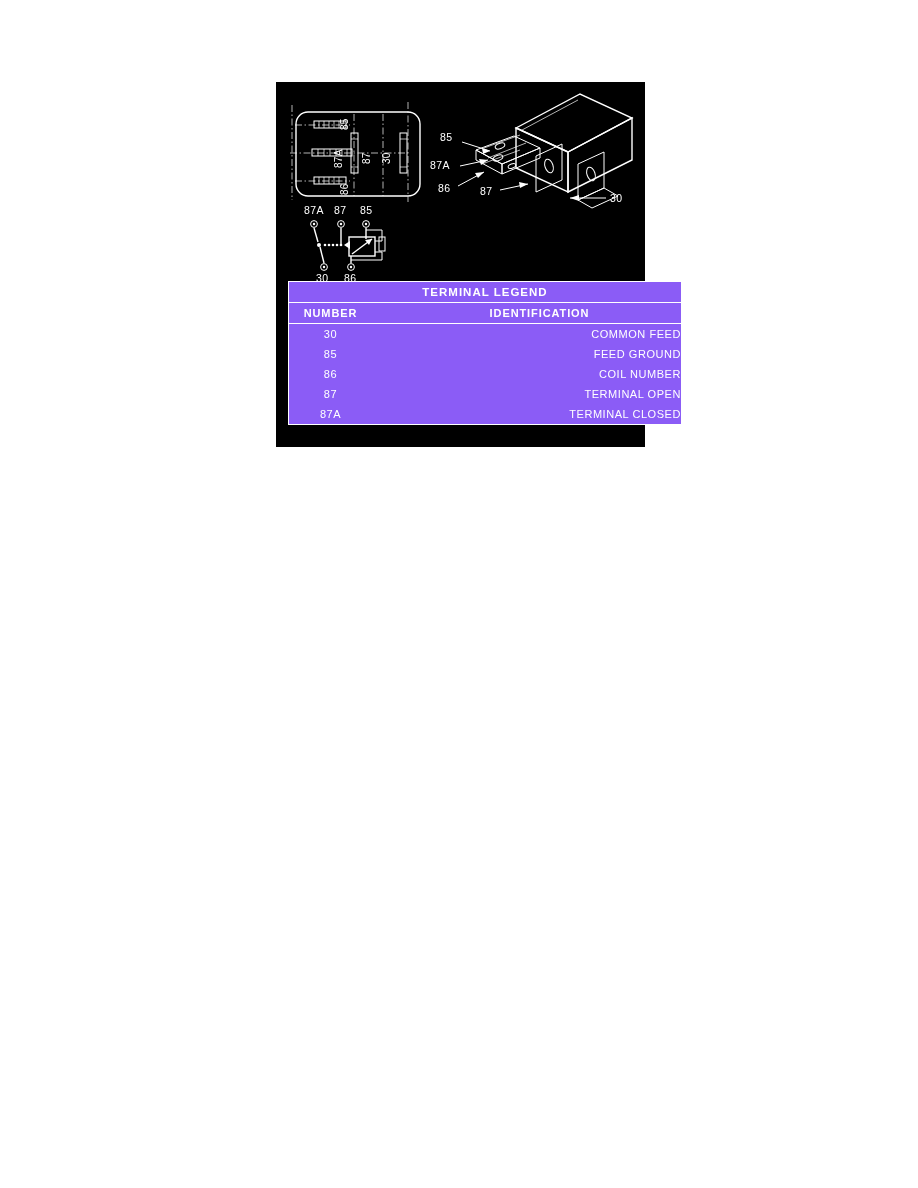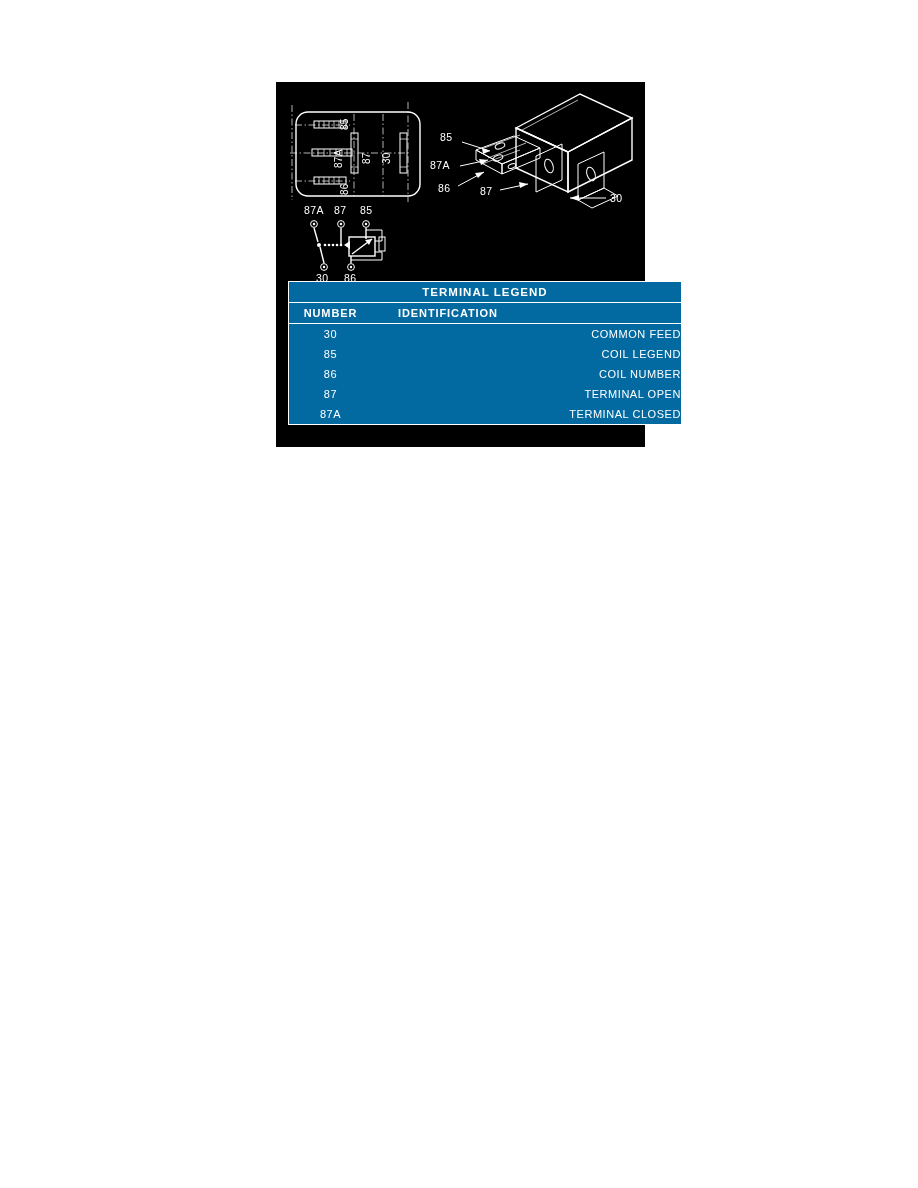--- a/index.html
+++ b/index.html
@@ -54,21 +54,21 @@
 
   
   #legend-table {
     position: absolute;
     left: 12px;
     top: 199px;
     width: 394px;
     border: 1.6px solid #ffffff;
     border-collapse: separate;
     border-spacing: 0;
-    background: #0369a1;
+    background: #8b5cf6;
   }
   #legend-table td {
     color: #ffffff;
     font-family: "Liberation Sans", sans-serif;
     font-size: 11px;
     letter-spacing: 0.55px;
     padding: 0;
     height: 20px;
     vertical-align: middle;
     border: 0;
@@ -79,21 +79,21 @@
     font-size: 11.5px !important;
     letter-spacing: 1px !important;
     border-bottom: 1.4px solid #ffffff !important;
   }
   .th-num, .th-id {
     font-weight: bold;
     letter-spacing: 0.9px !important;
     border-bottom: 1.4px solid #ffffff !important;
   }
   .th-num { text-align: center; }
-  .th-id  { text-align: left; padding-left: 26px !important; }
+  .th-id  { text-align: center; padding-left: 26px !important; }
   .col-num {
     width: 83px;
     text-align: center;
     border-right: 1.4px solid #ffffff;
   }
   .col-id {
     text-align: right;
     padding-left: 26px !important;
   }
   .rowline td { border-bottom: 1.3px solid #ffffff; }
@@ -274,21 +274,21 @@
       <tr>
         <td class="col-num th-num">NUMBER</td>
         <td class="th-id">IDENTIFICATION</td>
       </tr>
       <tr class="rowline">
         <td class="col-num">30</td>
         <td class="col-id">COMMON FEED</td>
       </tr>
       <tr class="rowline">
         <td class="col-num">85</td>
-        <td class="col-id">COIL LEGEND</td>
+        <td class="col-id">FEED GROUND</td>
       </tr>
       <tr class="rowline">
         <td class="col-num">86</td>
         <td class="col-id">COIL NUMBER</td>
       </tr>
       <tr class="rowline">
         <td class="col-num">87</td>
         <td class="col-id">TERMINAL OPEN</td>
       </tr>
       <tr>

